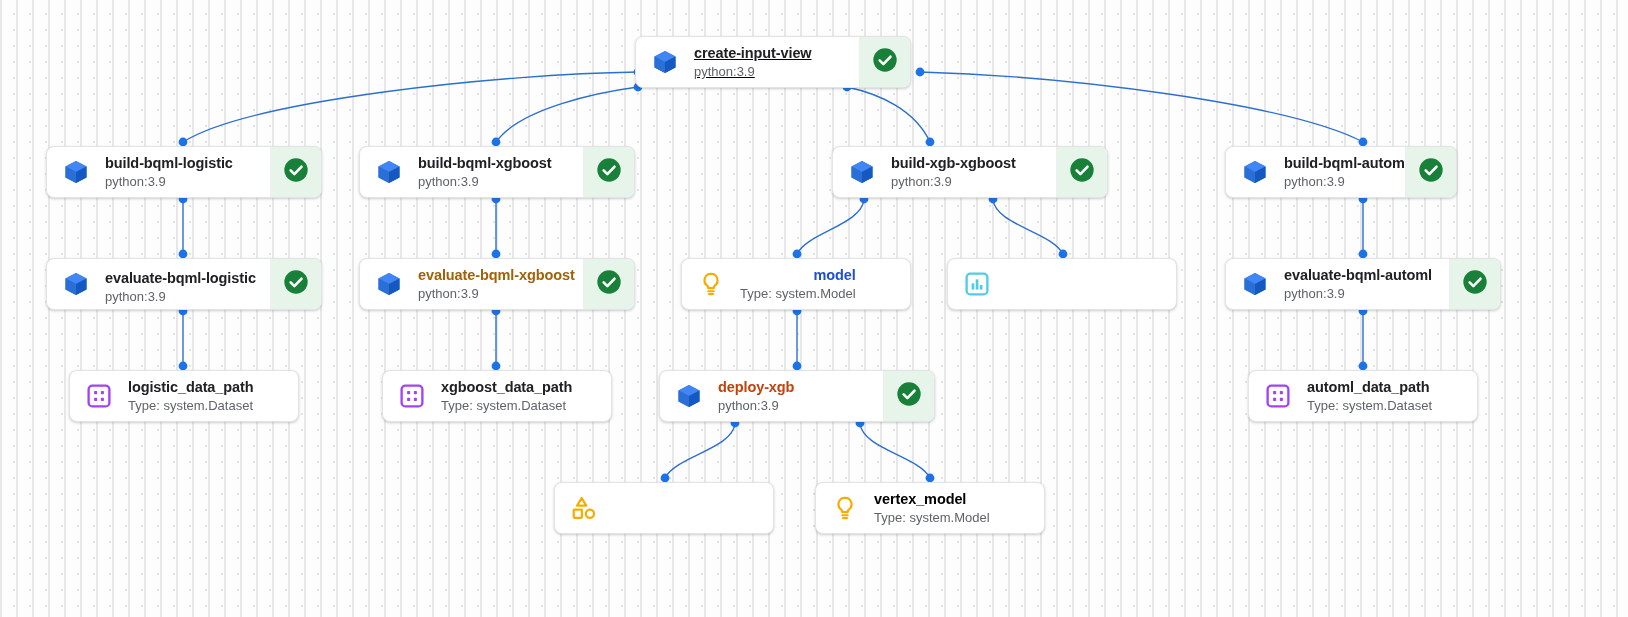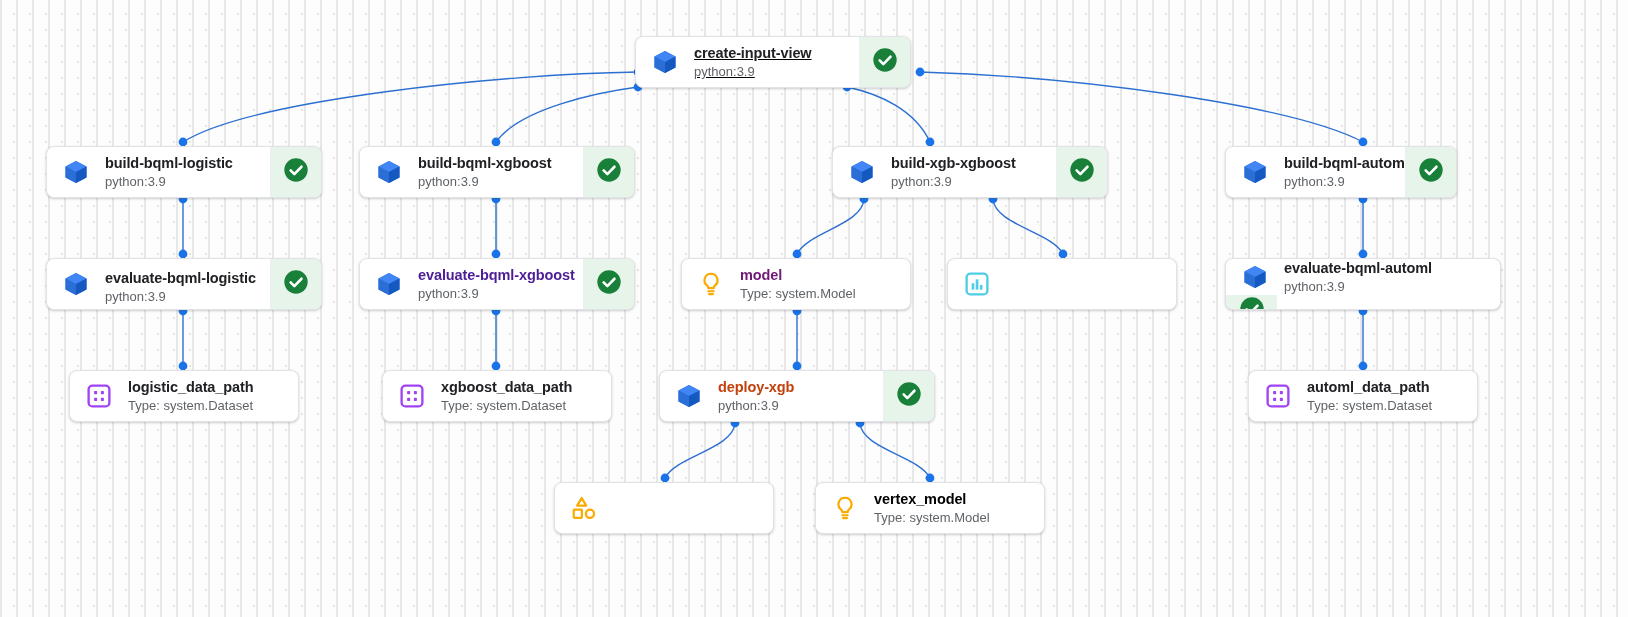--- a/index.html
+++ b/index.html
@@ -332,59 +332,59 @@
         <div class="node-body">
           <span class="node-icon">
             <svg width="28" height="28" viewBox="0 0 24 24">
               <path d="M12 2.6 21 7.3v9.4L12 21.4 3 16.7V7.3Z" fill="#1a73e8"></path>
               <path d="M12 2.6 21 7.3 12 12 3 7.3Z" fill="#4285f4"></path>
               <path d="M12 12 21 7.3v9.4L12 21.4Z" fill="#1558c0"></path>
               <path d="M12 12v9.4L3 16.7V7.3Z" fill="#2b6fd6"></path>
             </svg>
           </span>
           <div class="node-text">
-            <div class="node-title" style="color: #4c1d95;">evaluate-bqml-xgboost</div>
+            <div class="node-title" style="color: #a16207;">evaluate-bqml-xgboost</div>
             <div class="node-sub" style="color: rgb(95, 99, 104);">python:3.9</div>
           </div>
         </div>
         <div class="status-panel" title="Succeeded" style="background: rgb(230, 244, 234);">
           <span><svg width="28" height="28" viewBox="0 0 24 24">
               <circle cx="12" cy="12" r="10" fill="#188038"></circle>
               <path d="M7.4 12.3 10.6 15.5 16.7 9.2" fill="none" stroke="#ffffff" stroke-width="2.2" stroke-linecap="round" stroke-linejoin="round"></path>
             </svg></span>
         </div>
       </div>
       <div class="node artifact" style="left: 681px; top: 258px; width: 230px; height: 52px; border-color: rgb(225, 227, 230);">
         <div class="node-body">
           <span class="node-icon">
             <svg width="28" height="28" viewBox="0 0 24 24">
               <path d="M12 3.2a5.6 5.6 0 0 0-3.3 10.1c.6.45.9 1.05.9 1.75v.45h4.8v-.45c0-.7.3-1.3.9-1.75A5.6 5.6 0 0 0 12 3.2Z" fill="none" stroke="#f9ab00" stroke-width="1.9" stroke-linejoin="round"></path>
               <path d="M9.7 18.2h4.6" stroke="#f9ab00" stroke-width="1.9" stroke-linecap="round"></path>
               <path d="M10.3 20.6h3.4" stroke="#f9ab00" stroke-width="1.9" stroke-linecap="round"></path>
             </svg>
           </span>
           <div class="node-text">
-            <div class="node-title" style="color: #701a75;">model</div>
+            <div class="node-title" style="color: #1d4ed8; text-align: right;">model</div>
             <div class="node-sub" style="color: rgb(95, 99, 104);">Type: system.Model</div>
           </div>
         </div>
       </div>
       <div class="node artifact" style="left: 947px; top: 258px; width: 230px; height: 52px; border-color: rgb(225, 227, 230);">
         <div class="node-body">
           <span class="node-icon">
             <svg width="28" height="28" viewBox="0 0 24 24">
               <rect x="3.1" y="3.1" width="17.8" height="17.8" rx="3.2" fill="none" stroke="#4ecde6" stroke-width="2"></rect>
               <rect x="7.4" y="11.4" width="2.3" height="5.4" fill="#4ecde6"></rect>
               <rect x="10.9" y="8.0" width="2.3" height="8.8" fill="#4ecde6"></rect>
               <rect x="14.4" y="12.8" width="2.3" height="4.0" fill="#4ecde6"></rect>
             </svg>
           </span>
         </div>
       </div>
-      <div class="node component" style="left: 1225px; top: 258px; width: 276px; height: 52px; border-color: rgb(225, 227, 230); flex-direction: column;">
+      <div class="node component" style="left: 1225px; top: 258px; width: 276px; height: 52px; border-color: rgb(225, 227, 230);">
         <div class="node-body">
           <span class="node-icon">
             <svg width="28" height="28" viewBox="0 0 24 24">
               <path d="M12 2.6 21 7.3v9.4L12 21.4 3 16.7V7.3Z" fill="#1a73e8"></path>
               <path d="M12 2.6 21 7.3 12 12 3 7.3Z" fill="#4285f4"></path>
               <path d="M12 12 21 7.3v9.4L12 21.4Z" fill="#1558c0"></path>
               <path d="M12 12v9.4L3 16.7V7.3Z" fill="#2b6fd6"></path>
             </svg>
           </span>
           <div class="node-text">

